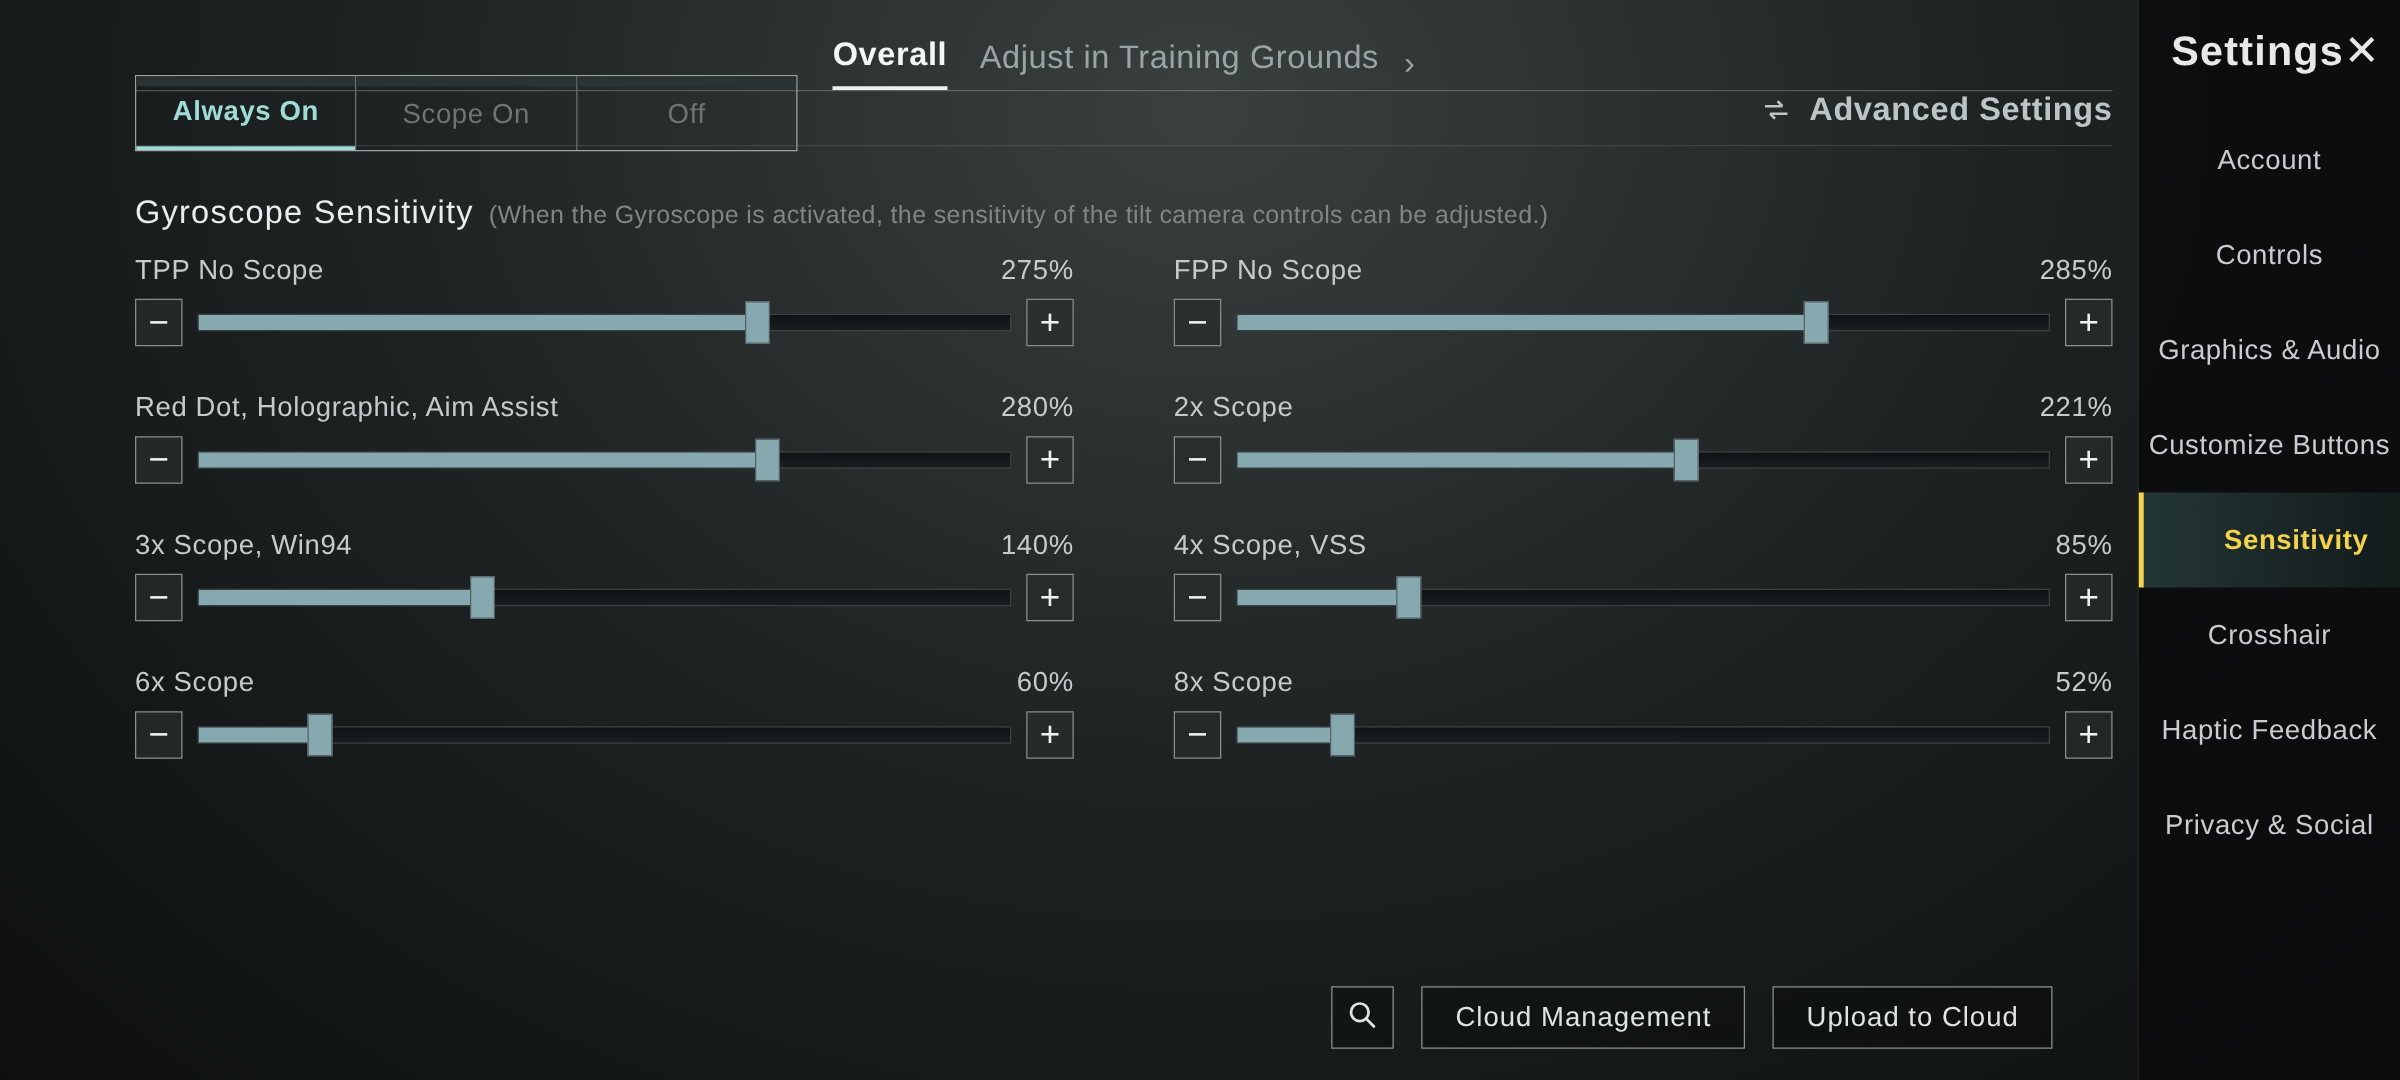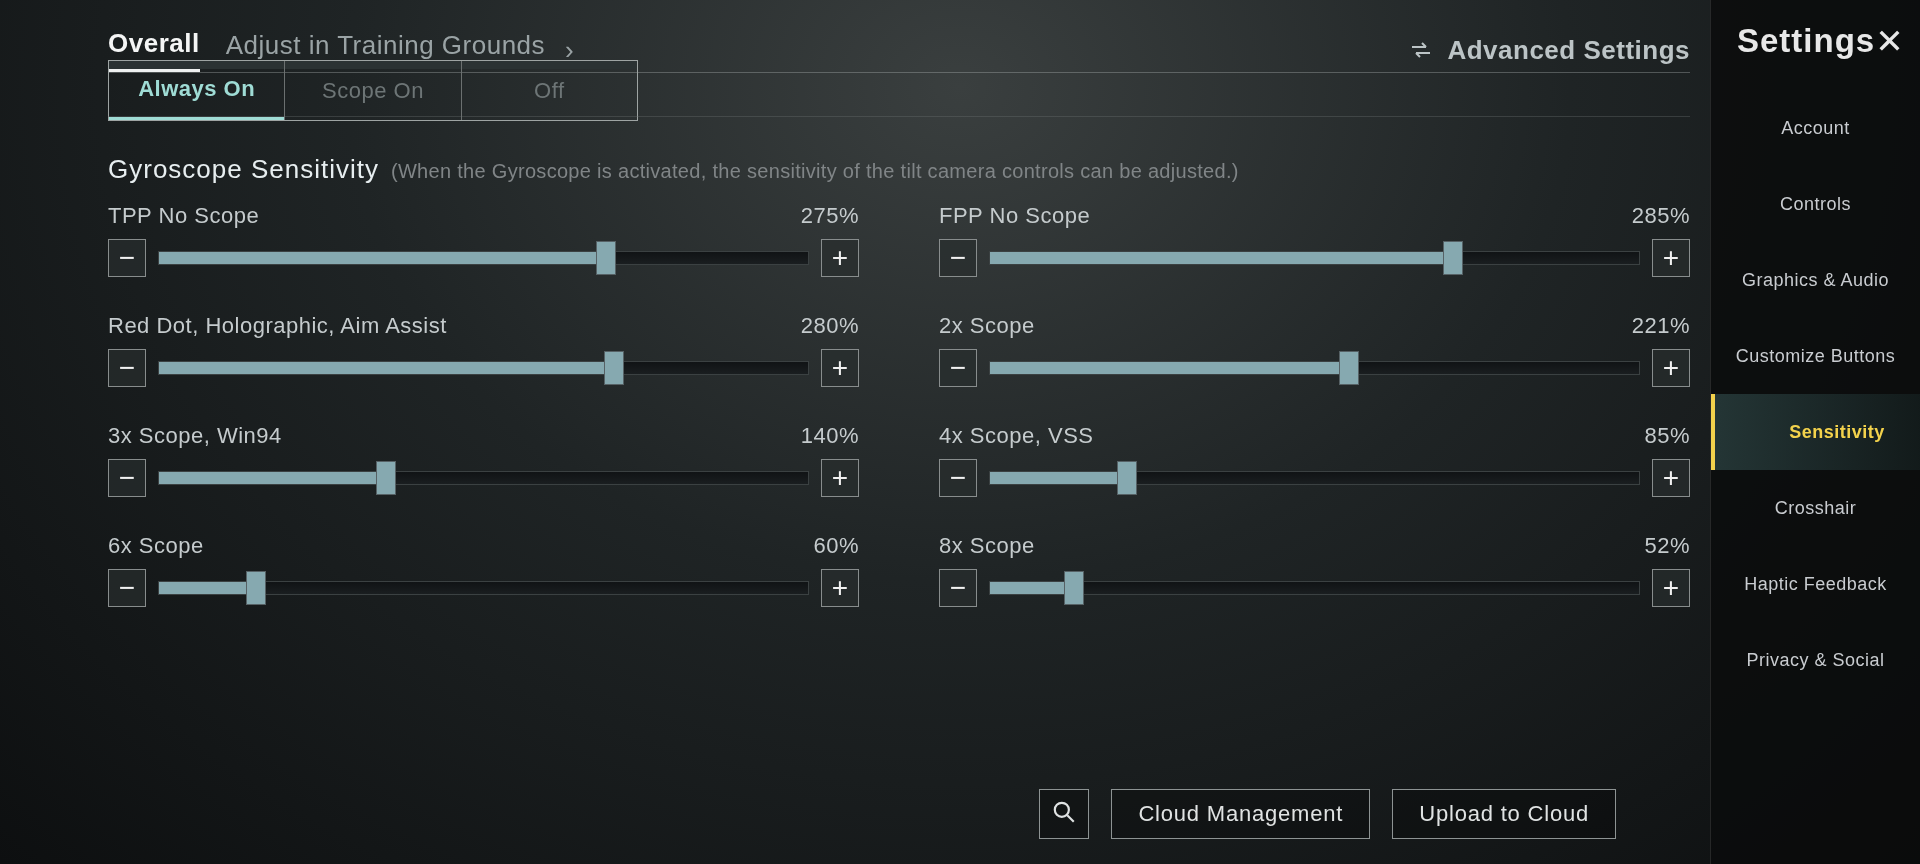--- a/index.html
+++ b/index.html
@@ -3,23 +3,23 @@
 <meta charset="utf-8">
 <style>
   * { box-sizing: border-box; margin: 0; padding: 0; }
   html, body { width: 1920px; height: 864px; overflow: hidden; background: #000; font-family: "Arial Narrow", Arial, sans-serif; }
   .root { position: relative; width: 1920px; height: 864px; background: radial-gradient(ellipse at 50% 10%, #3a3f3f 0%, #1f2425 45%, #0d0f10 100%); }
   .sidebar { position: absolute; right: 0; top: 0; width: 210px; height: 864px; background: rgba(10,12,12,0.85); border-left: 1px solid rgba(120,120,120,0.25); }
   .settings-header { display: flex; align-items: center; justify-content: space-between; padding: 22px 26px 10px 26px; }
   .settings-title { color: #e8e8e8; font-size: 33px; font-weight: 600; letter-spacing: 1px; }
   .close-x { color: #e8e8e8; font-size: 34px; cursor: pointer; line-height: 1; }
   .side-items { margin-top: 20px; }
-  .side-item { height: 76px; display: flex; align-items: center; justify-content: center; color: #c9ccd0; font-size: 18px; letter-spacing: 0.5px; cursor: pointer; position: relative; }
+  .side-item { height: 76px; display: flex; align-items: center; justify-content: center; color: #c9ccd0; font-size: 22px; letter-spacing: 0.5px; cursor: pointer; position: relative; }
   .side-item.active { background: linear-gradient(90deg, rgba(40,60,60,0.85), rgba(25,40,40,0.5)); color: #f3d24c; font-weight: 700; border-left: 4px solid #f3d24c; padding-left: 39px; }
-  .topbar { position: absolute; left: 108px; top: 28px; right: 230px; display: flex; align-items: center; }
+  .topbar { position: absolute; left: 108px; top: 28px; right: 230px; display: flex; align-items: center; flex-direction: column; }
   .tab-group { display: flex; gap: 26px; align-items: center; }
   .top-tab { color: #9aa3a5; font-size: 26px; letter-spacing: 0.5px; cursor: pointer; padding-bottom: 10px; }
   .top-tab.active { color: #f4f5f5; font-weight: 700; border-bottom: 3px solid #eef0f0; }
   .chevron { color: #9aa3a5; font-size: 26px; margin-left: -6px; }
   .adv { margin-left: auto; display: flex; align-items: center; gap: 14px; color: #bcc4c6; font-size: 26px; cursor: pointer; letter-spacing: 0.5px; font-weight: bold; }
   .adv-icon svg { display: block; }
   .topline { position: absolute; left: 108px; right: 230px; top: 72px; height: 1px; background: rgba(180,185,185,0.35); }
 
   .seg-row { position: absolute; left: 108px; top: 60px; width: 530px; height: 61px; display: flex; border: 1px solid #9ea4a3; }
   .seg { flex: 1; display: flex; align-items: center; justify-content: center; color: #6d7576; font-size: 22px; letter-spacing: 0.5px; position: relative; }
@@ -35,21 +35,21 @@
   .grid { display: grid; grid-template-columns: 1fr 1fr; column-gap: 80px; row-gap: 36px; }
   .slider-block { }
   .slider-head { display: flex; justify-content: space-between; color: #c5cbcd; font-size: 22px; margin-bottom: 10px; letter-spacing: 0.5px; }
   .slider-row { display: flex; align-items: center; gap: 12px; }
   .step-btn { width: 38px; height: 38px; border: 1px solid #888d8d; background: rgba(40,45,46,0.7); color: #f1f1f1; font-size: 28px; display: flex; align-items: center; justify-content: center; cursor: pointer; user-select: none; }
   .track-wrap { flex: 1; position: relative; height: 22px; }
   .track { position: absolute; left: 0; right: 0; top: 50%; transform: translateY(-50%); height: 14px; background: linear-gradient(#101315, #1a1e20); border: 1px solid #3b4142; }
   .fill { position: absolute; left: 0; top: 0; bottom: 0; background: #86a9b0; }
   .thumb { position: absolute; top: 50%; transform: translate(-50%, -50%); width: 20px; height: 34px; background: #86a9b0; border: 1px solid #566165; cursor: grab; }
 
-  .bottom-bar { position: absolute; left: 0; right: 244px; bottom: 0; height: 100px; display: flex; align-items: center; justify-content: flex-end; padding-right: 60px; gap: 22px; }
+  .bottom-bar { position: absolute; left: 0; right: 218px; bottom: 0; height: 100px; display: flex; align-items: center; justify-content: flex-end; padding-right: 60px; gap: 22px; }
   .icon-btn { width: 50px; height: 50px; border: 1px solid #8d9393; display: flex; align-items: center; justify-content: center; cursor: pointer; background: rgba(0,0,0,0.25); }
   .text-btn { height: 50px; padding: 0 26px; border: 1px solid #8d9393; display: flex; align-items: center; justify-content: center; color: #e0e3e3; font-size: 22px; cursor: pointer; background: rgba(0,0,0,0.25); letter-spacing: 0.8px; }
   .divider-under-top { position: absolute; left: 108px; right: 230px; top: 116px; height: 1px; background: rgba(110,115,115,0.35); }
 </style>
 </head>
 <body>
 <div class="root">
 
   <div class="topbar">
     <div class="tab-group">

